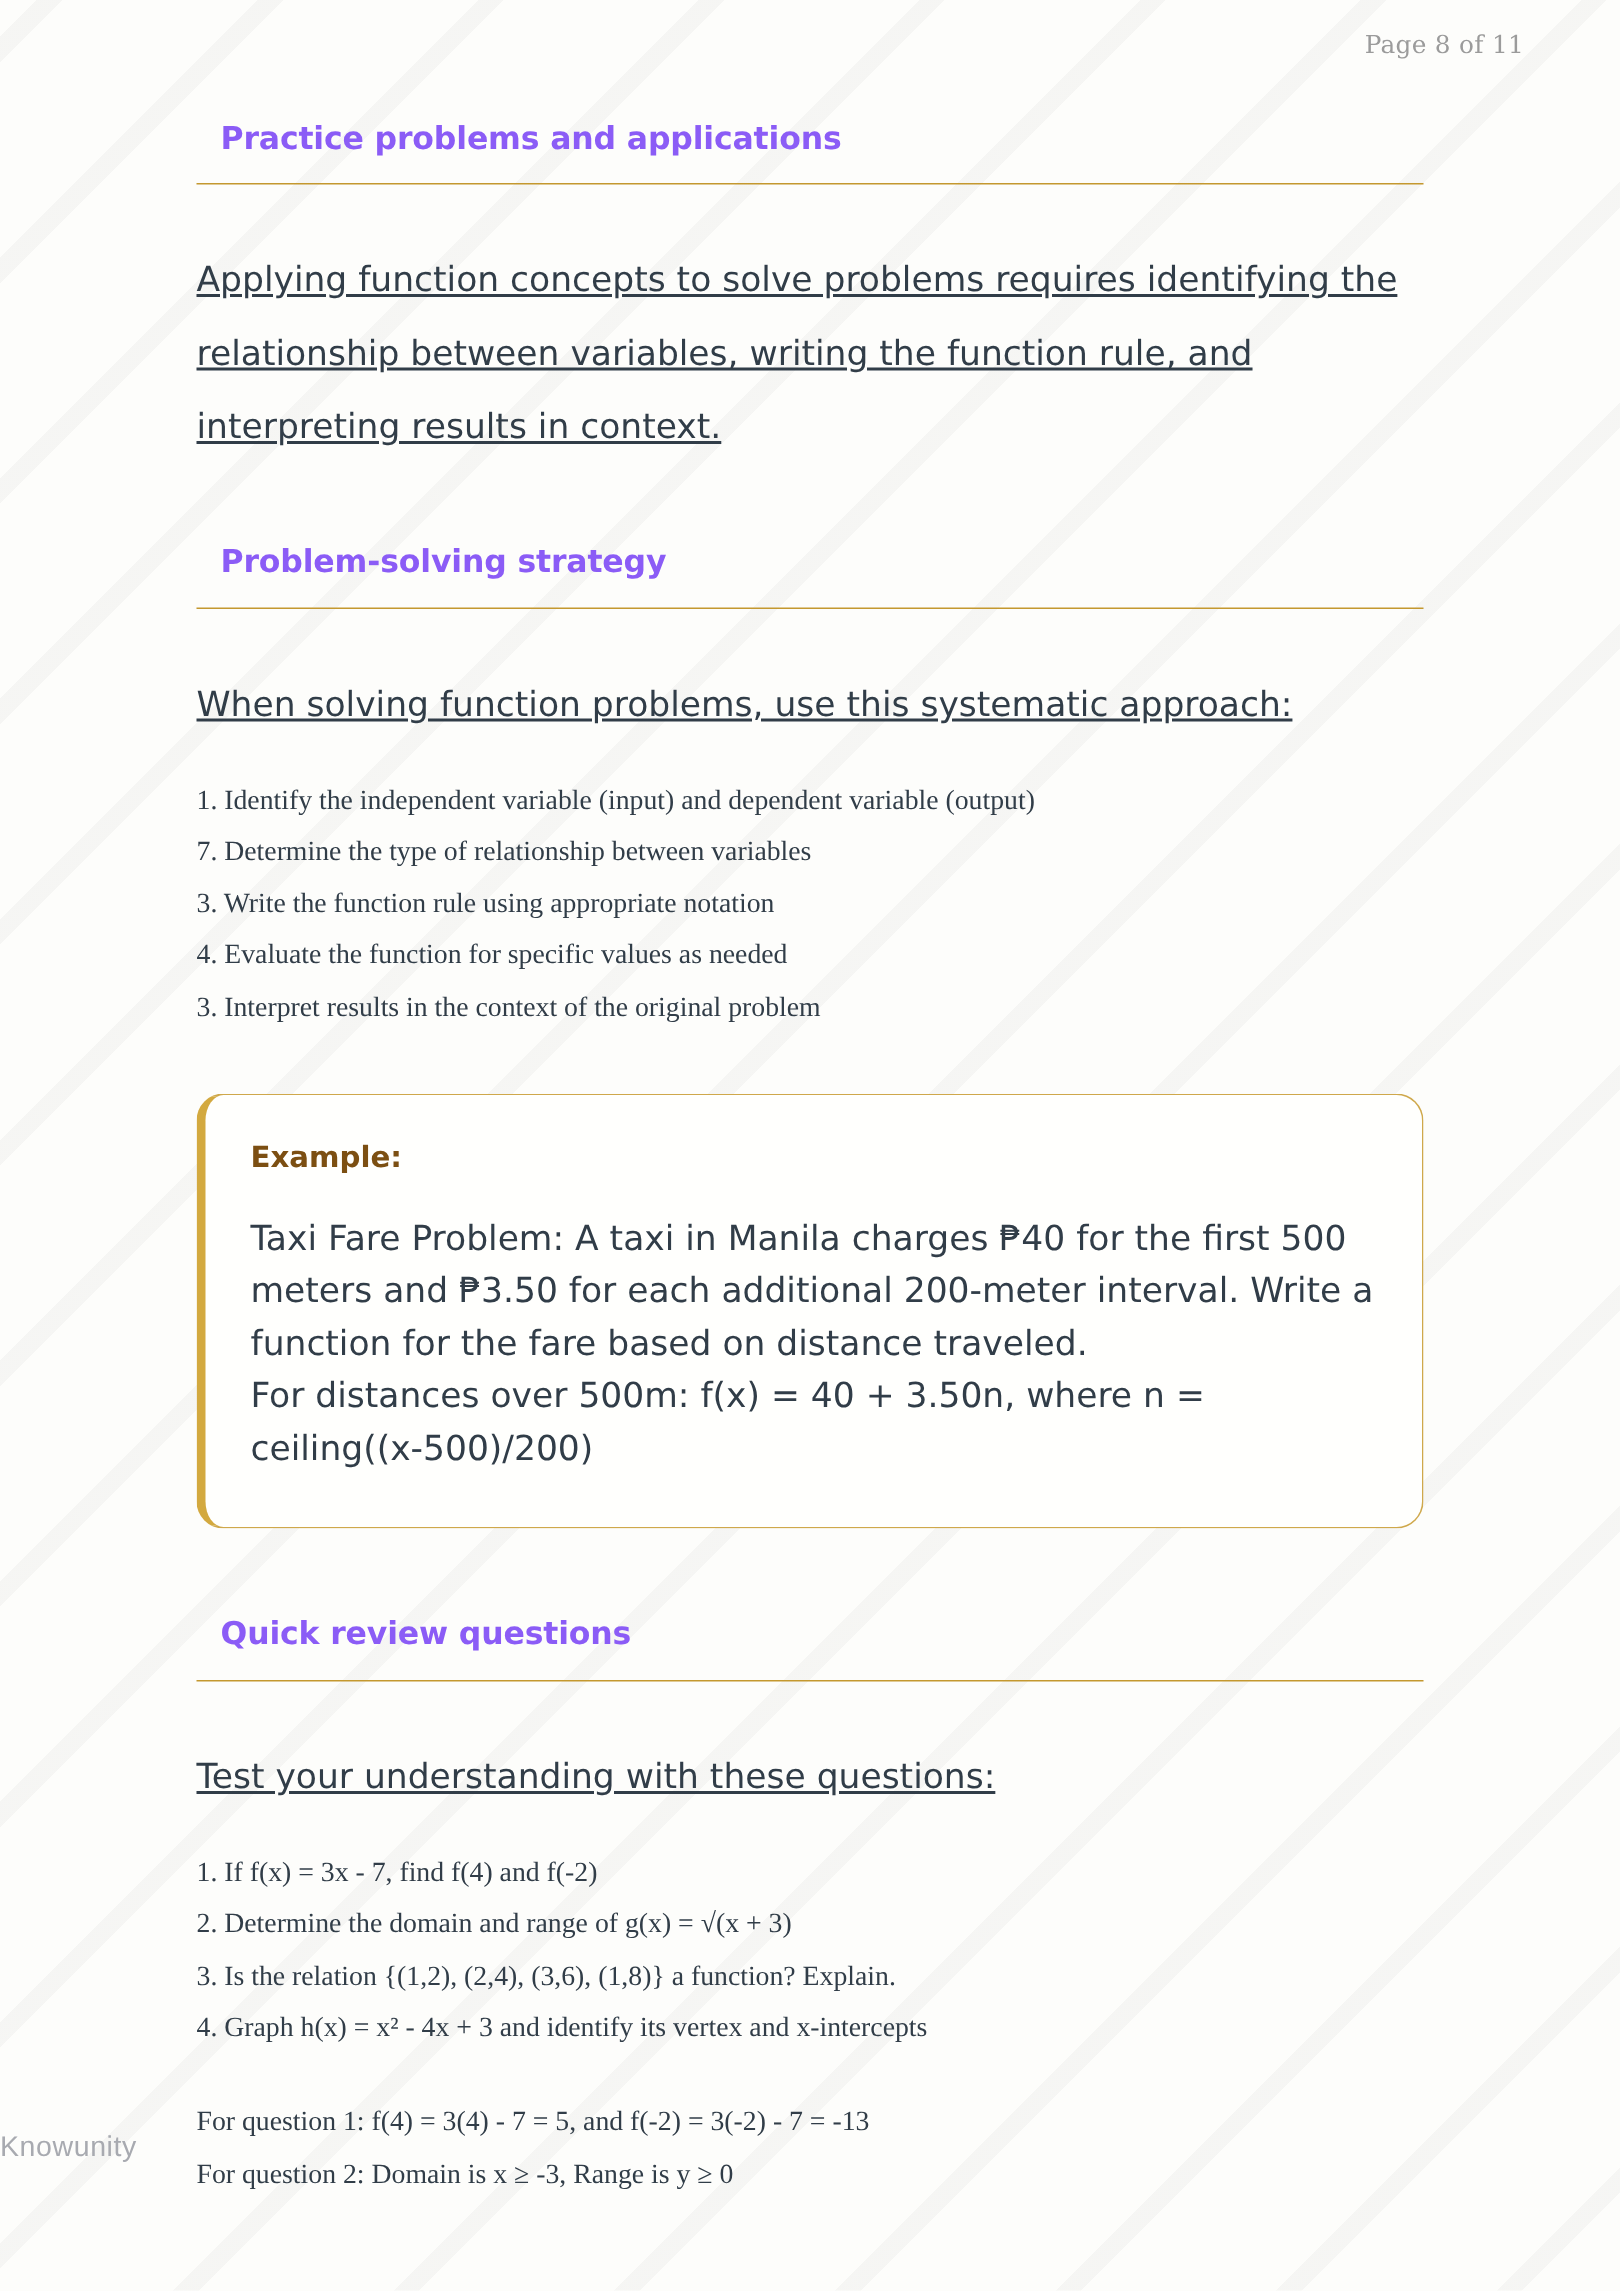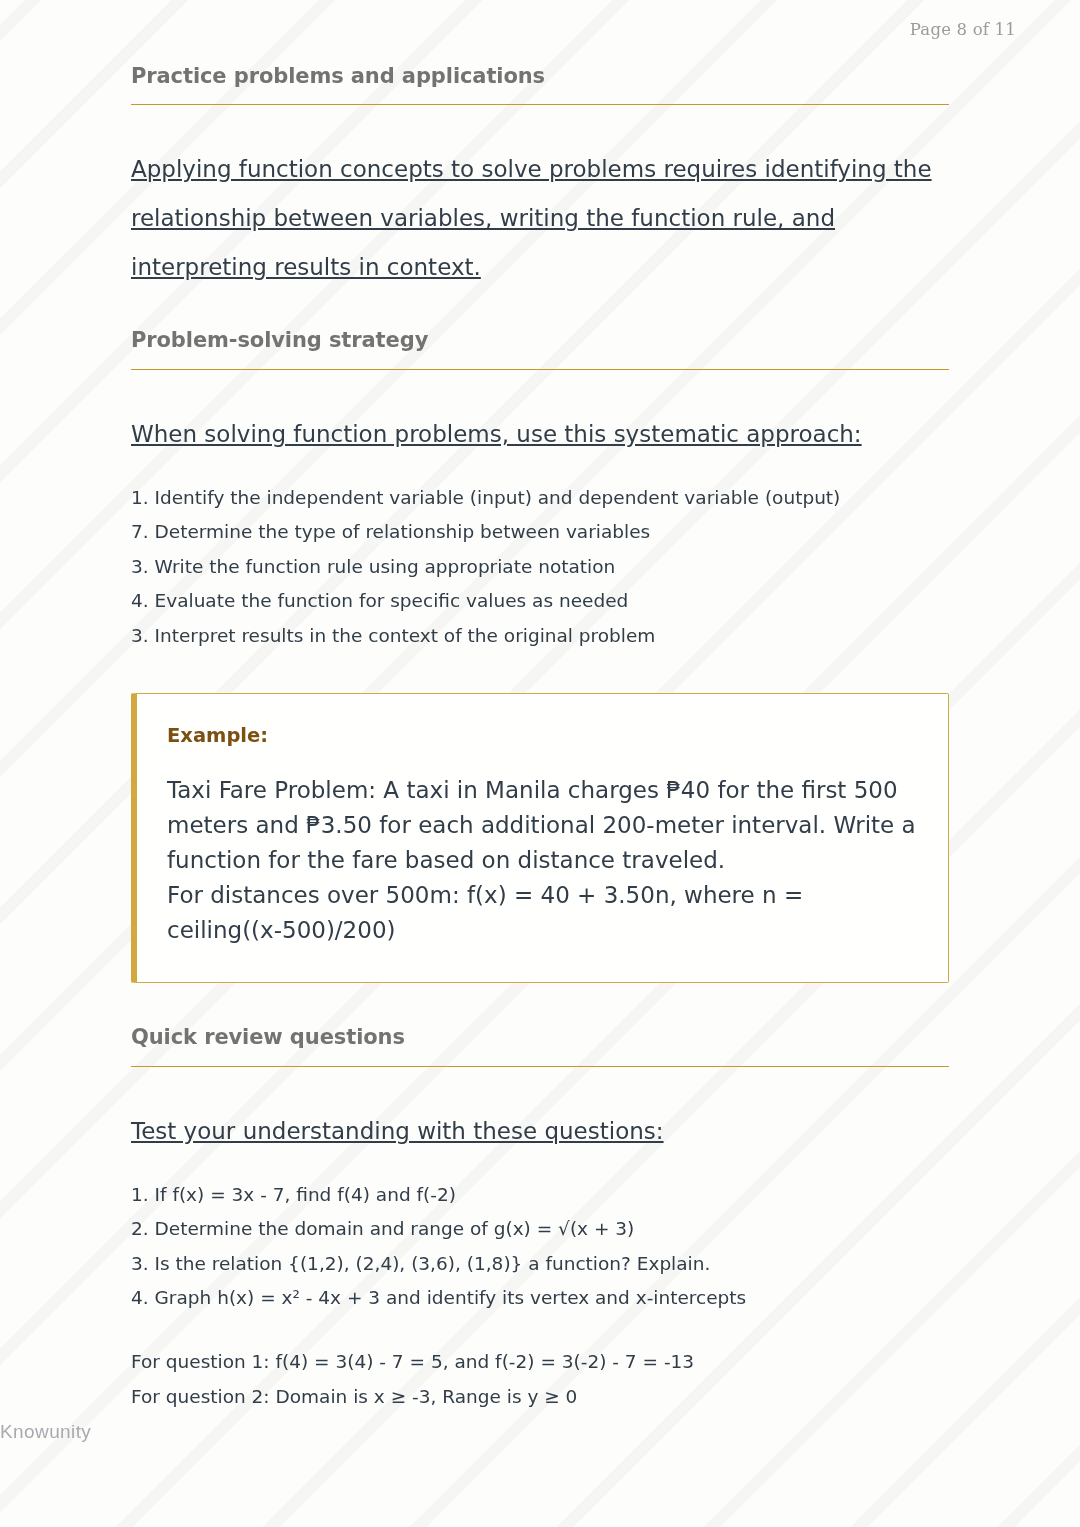--- a/index.html
+++ b/index.html
@@ -51,24 +51,24 @@
   }
 
   .content {
     position: absolute;
     left: 131px;
     top: 62px;
     width: 818px;
   }
 
   h2.section-heading {
-    margin: 0;
+    margin: 16px;
     font-size: 21px;
     font-weight: bold;
-    color: #737373;
+    color: #8b5cf6;
     letter-spacing: -0.1px;
     line-height: 1.35;
     font-family: "DejaVu Sans", sans-serif;
   }
   .heading-rule {
     height: 0;
     border-top: 1.6px solid #c4982f;
     margin-top: 14px;
     width: 100%;
   }
@@ -77,32 +77,33 @@
     margin: 0;
     font-size: 23px;
     line-height: 49px;
     color: #313d48;
     font-family: "DejaVu Sans", sans-serif;
     text-decoration: underline;
   }
 
   .list-block {
     margin: 0;
+    font-family: Liberation Serif, serif;
   }
   .list-line {
     font-size: 18.5px;
     line-height: 34.5px;
     color: #313d48;
   }
 
   
   .callout {
     border: 1.4px solid #cfa84b;
     border-left: 6px solid #d3a93f;
-    border-radius: 2px;
+    border-radius: 18px;
     background: #fffffd;
     padding: 30px 32px 34px 30px;
     box-sizing: border-box;
   }
   .callout-title {
     margin: 0 0 26px 0;
     font-size: 19.5px;
     font-weight: bold;
     color: #7c4f12;
   }

